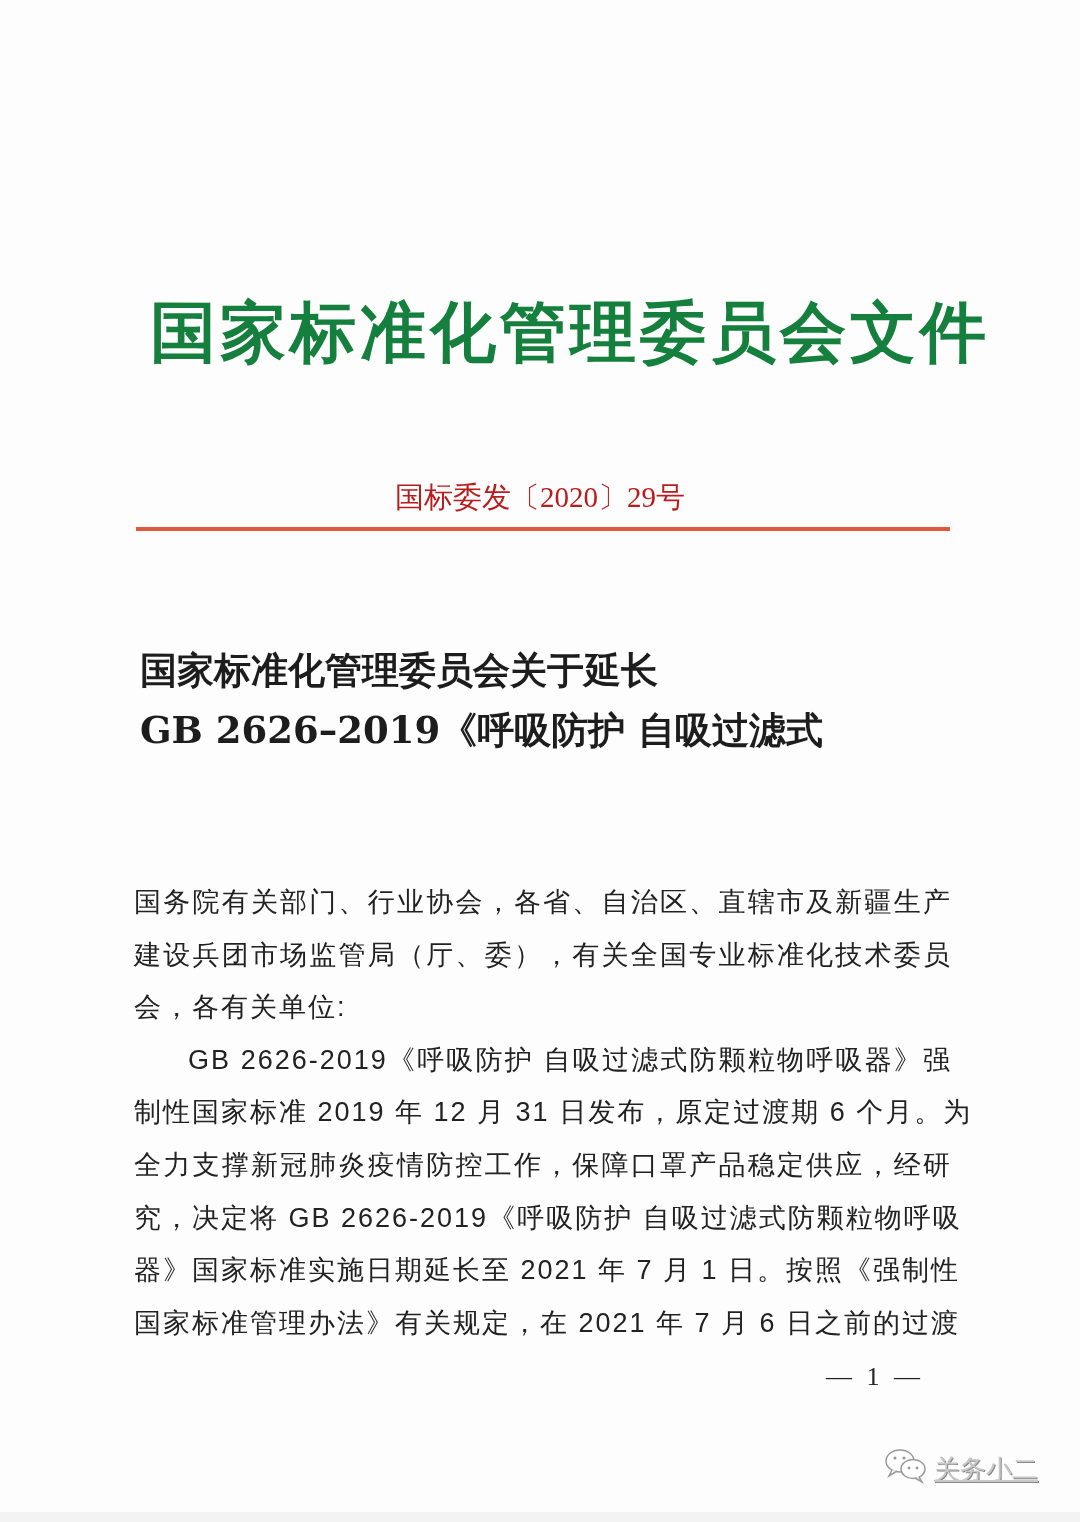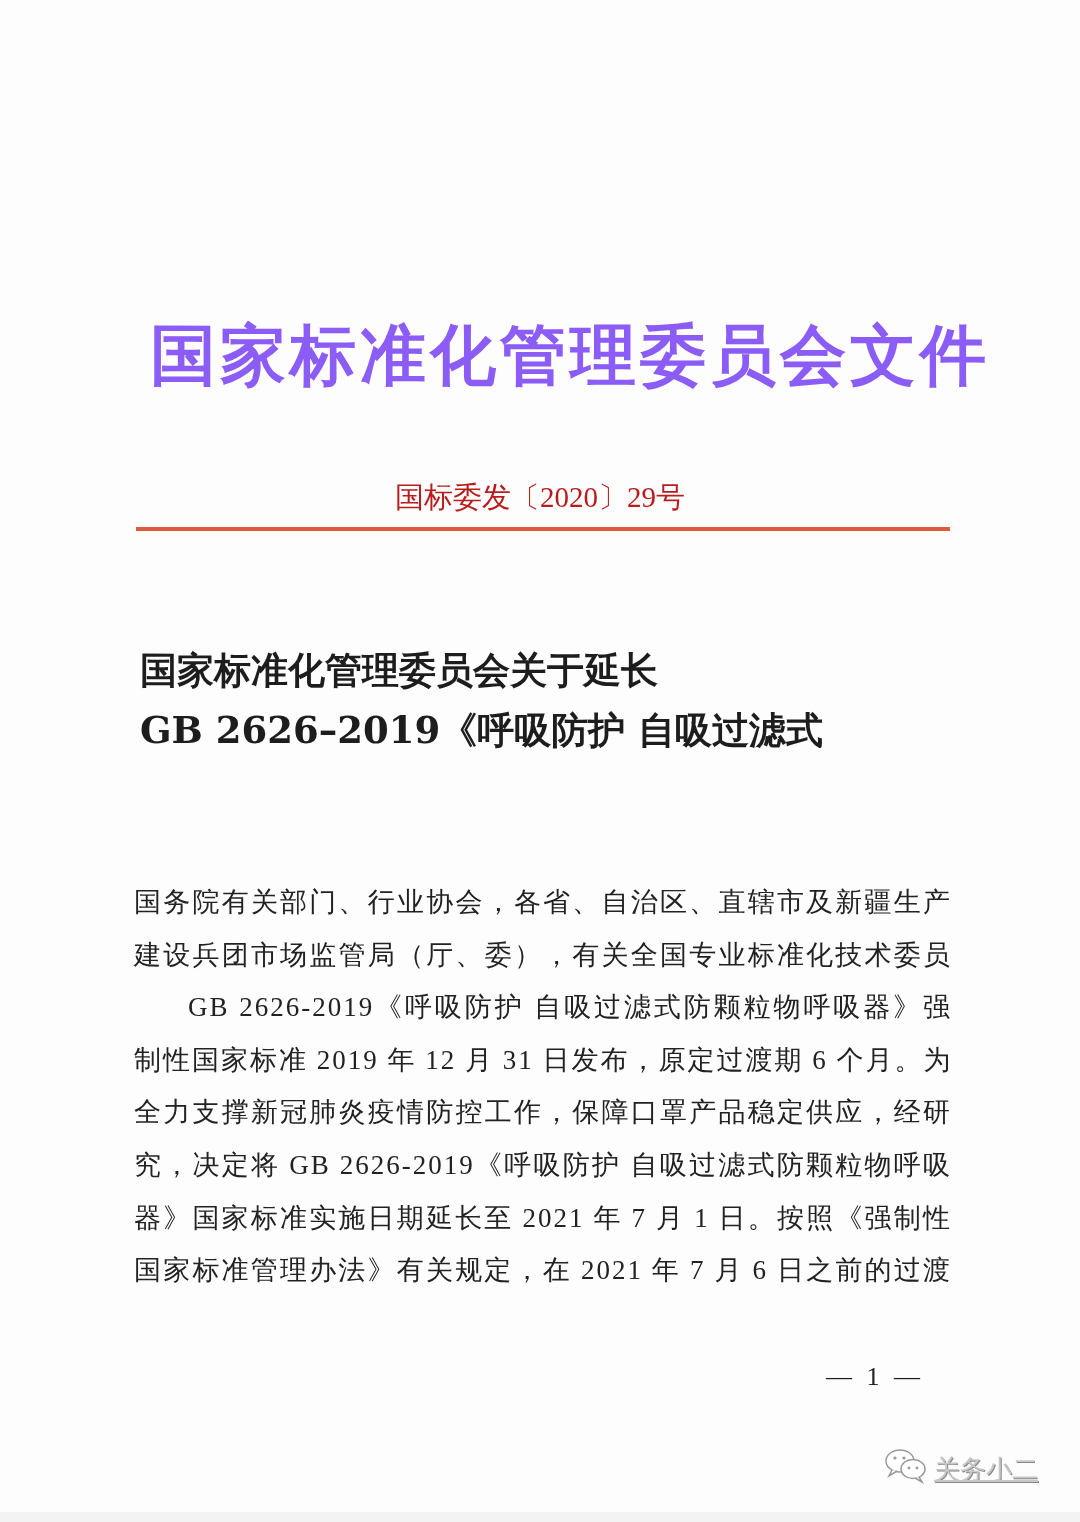--- a/index.html
+++ b/index.html
@@ -6,44 +6,43 @@
     body {
       width: 1080px; height: 1522px; background: #fdfdfd;
       position: relative; overflow: hidden;
       font-family: "DejaVu Serif", "Liberation Serif", serif;
       color: #222;
     }
     .page { position: absolute; left: 0; top: 0; width: 1080px; height: 1522px; }
     .issuer {
       position: absolute; left: 150px; top: 288px; width: 790px;
       text-align: center; font-size: 66px; font-weight: bold;
-      color: #8b5cf6; letter-spacing: 4px; white-space: nowrap;
+      color: #15803d; letter-spacing: 4px; white-space: nowrap;
       font-family: "DejaVu Serif", serif;
-      margin-top: 23px;
     }
     .docno {
       position: absolute; left: 0; top: 478px; width: 1080px;
       text-align: center; font-size: 29px; color: #b91c1c;
       font-family: "Liberation Serif", "DejaVu Serif", serif;
     }
     .redline {
       position: absolute; left: 136px; top: 527px; width: 814px; height: 4px;
       background: #de5a3e;
     }
     .title {
       position: absolute; left: 140px; top: 640px; width: 800px;
       text-align: left; font-weight: bold; font-size: 37px;
       line-height: 60px; color: #1d1d1d;
       font-family: "DejaVu Serif", "Liberation Serif", serif;
     }
     .title div { white-space: nowrap; }
     .body {
       position: absolute; left: 134px; top: 876px; width: 818px;
       font-size: 27px; line-height: 52.6px; color: #222;
-      font-family: Liberation Serif, serif;
+      font-family: Liberation Sans, sans-serif;
       letter-spacing: 2px;
     }
     .line { white-space: nowrap; text-align: justify; text-align-last: justify; height: 52.6px; }
     .line.last { text-align-last: left; }
     .line.indent { padding-left: 54px; }
     .pageno {
       position: absolute; left: 826px; top: 1362px; font-size: 26px;
       color: #222; font-family: "Liberation Serif", serif; letter-spacing: 4px;
     }
     .watermark {
@@ -70,20 +69,21 @@
   <div class="redline"></div>
 
   <div class="title">
     <div>国家标准化管理委员会关于延长</div>
     <div>GB 2626–2019《呼吸防护  自吸过滤式</div>
   </div>
 
   <div class="body">
     <div class="line">国务院有关部门、行业协会，各省、自治区、直辖市及新疆生产</div>
     <div class="line">建设兵团市场监管局（厅、委），有关全国专业标准化技术委员</div>
+    <div class="line last">会，各有关单位:</div>
     <div class="line indent">GB 2626-2019《呼吸防护  自吸过滤式防颗粒物呼吸器》强</div>
     <div class="line">制性国家标准 2019 年 12 月 31 日发布，原定过渡期 6 个月。为</div>
     <div class="line">全力支撑新冠肺炎疫情防控工作，保障口罩产品稳定供应，经研</div>
     <div class="line">究，决定将 GB 2626-2019《呼吸防护  自吸过滤式防颗粒物呼吸</div>
     <div class="line">器》国家标准实施日期延长至 2021 年 7 月 1 日。按照《强制性</div>
     <div class="line">国家标准管理办法》有关规定，在 2021 年 7 月 6 日之前的过渡</div>
   </div>
 
   <div class="pageno">— 1 —</div>
 

